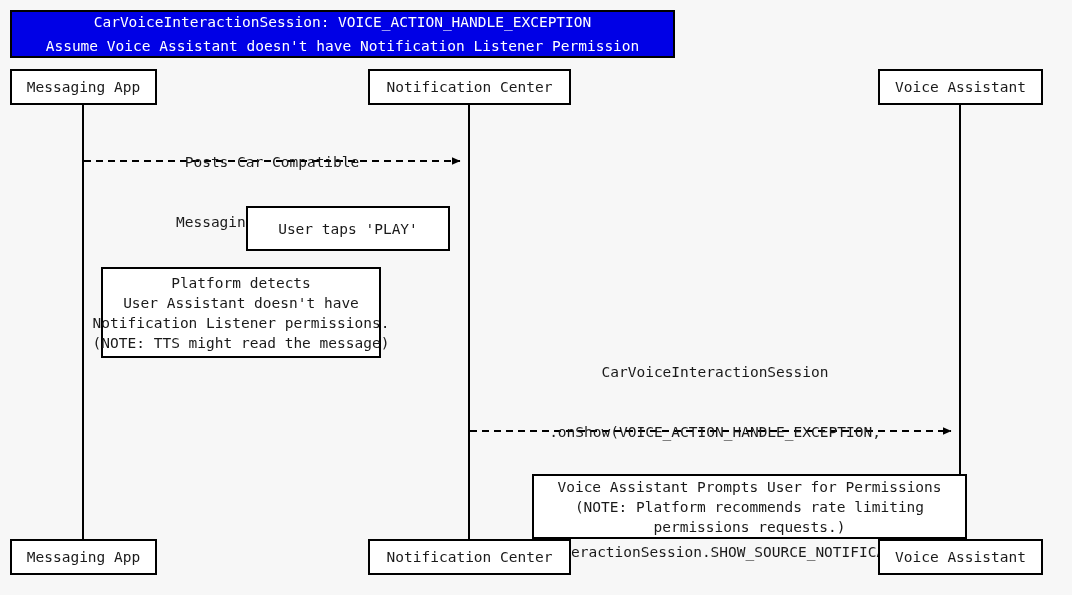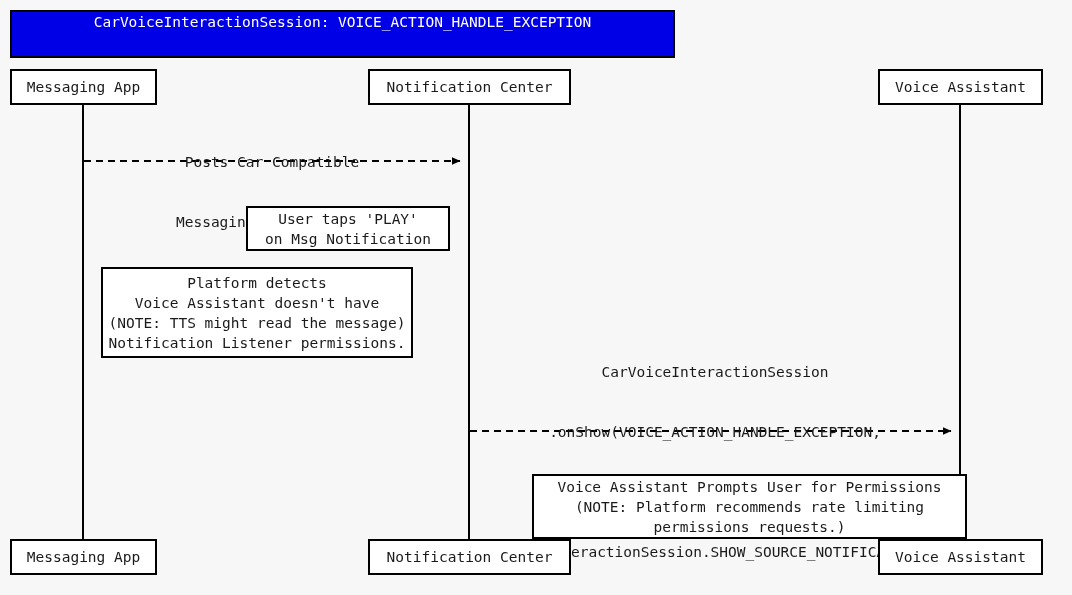--- a/index.html
+++ b/index.html
@@ -108,20 +108,21 @@
     <line x1="469" y1="104" x2="469" y2="539" stroke="#000000" stroke-width="2"></line>
     <line x1="960" y1="104" x2="960" y2="539" stroke="#000000" stroke-width="2"></line>
 
     <line x1="84" y1="161" x2="460" y2="161" stroke="#000000" stroke-width="2" stroke-dasharray="7,5" marker-end="url(#arrowhead)"></line>
 
     <line x1="470" y1="431" x2="951" y2="431" stroke="#000000" stroke-width="2" stroke-dasharray="7,5" marker-end="url(#arrowhead)"></line>
   </svg>
 
   <div class="title-box">
     <span class="title-line">CarVoiceInteractionSession: VOICE_ACTION_HANDLE_EXCEPTION</span>
+    <span class="title-line">Assume Voice Assistant doesn't have Notification Listener Permission</span>
   </div>
 
   <div class="participant" style="left:10px; top:69px; width:147px;">
     <span>Messaging App</span>
   </div>
 
   <div class="participant" style="left:368px; top:69px; width:203px;">
     <span>Notification Center</span>
   </div>
 
@@ -129,28 +130,27 @@
     <span>Voice Assistant</span>
   </div>
 
   <div class="msg-label" style="left:84px; top:112px; width:376px;">
     <span>Posts Car Compatible</span>
     <span>Messaging Notification</span>
   </div>
 
   <div class="note" style="left:246px; top:184px; width:204px; height:45px;">
     <span>User taps 'PLAY'</span>
-    <span>on Msg Notification</span>
   </div>
 
-  <div class="note" style="left:101px; top:245px; width:312px; height:91px;">
+  <div class="note" style="left:101px; top:245px; width:280px; height:91px;">
     <span>Platform detects</span>
-    <span>Voice Assistant doesn't have</span>
+    <span>User Assistant doesn't have</span>
+    <span>Notification Listener permissions.</span>
     <span>(NOTE: TTS might read the message)</span>
-    <span>Notification Listener permissions.</span>
   </div>
 
   <div class="msg-label" style="left:470px; top:322px; width:490px;">
     <span>CarVoiceInteractionSession</span>
     <span>.onShow(VOICE_ACTION_HANDLE_EXCEPTION,</span>
     <span>Bundle payload,</span>
     <span>VoiceInteractionSession.SHOW_SOURCE_NOTIFICATION)</span>
   </div>
 
   <div class="note" style="left:532px; top:452px; width:435px; height:65px;">

